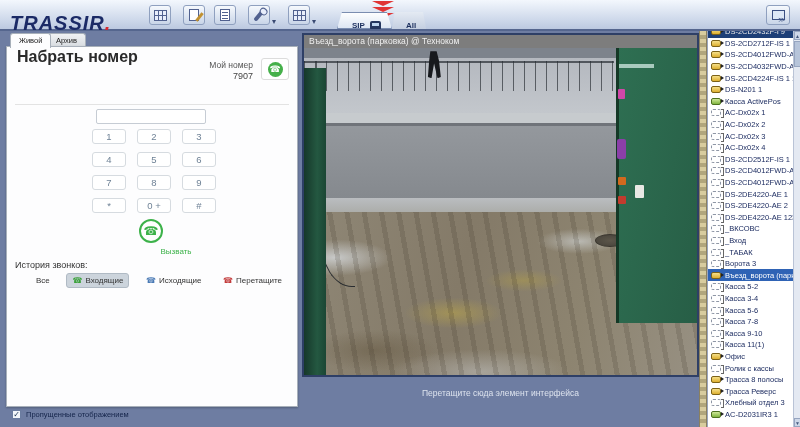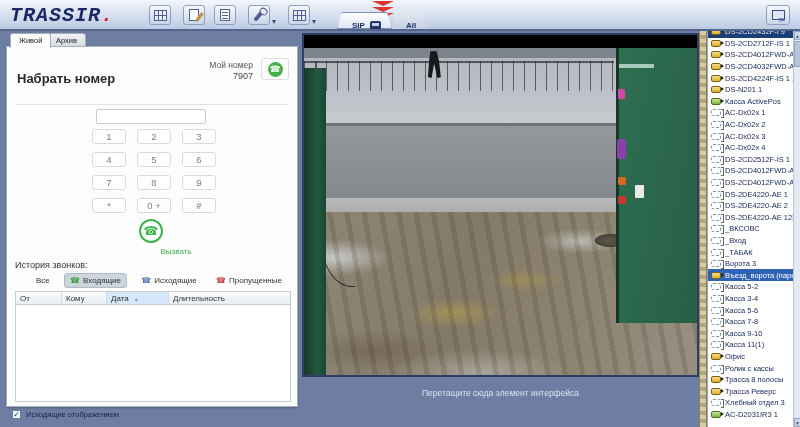--- a/index.html
+++ b/index.html
@@ -2,22 +2,22 @@
 <html><head>
 <meta charset="utf-8">
 <style>
   * { box-sizing: border-box; margin: 0; padding: 0; }
   html,body { width:800px; height:427px; overflow:hidden;
     font-family:"Liberation Sans", sans-serif; background:#6e7da2; position:relative; }
 
   
   .topbar { position:absolute; left:0; top:0; width:800px; height:31px;
     background:linear-gradient(#f3f7fd,#cdd8ea 70%,#bcc9e0); border-bottom:2px solid #55668e; z-index:5; }
-  .logo { position:absolute; left:10px; top:4px; font-size:20px; font-weight:bold; font-style:italic;
-    letter-spacing:1px; color:#1b2a66;font-family:Liberation Mono, monospace; }
+  .logo { position:absolute; left:10px; top:12px; font-size:20px; font-weight:bold; font-style:italic;
+    letter-spacing:1px; color:#1b2a66; }
   .logo .red { color:#d5282e; }
   .tb-btn { position:absolute; top:5px; width:22px; height:20px; border:1px solid #8fa0bf; border-radius:3px;
     background:linear-gradient(#f6f9fd,#c9d5e8); display:flex; align-items:center; justify-content:center; cursor:pointer; }
   .icon-grid { width:13px; height:11px; border:1px solid #51618f; background:
     linear-gradient(90deg, transparent 3px,#51618f 3px,#51618f 4px,transparent 4px, transparent 7px,#51618f 7px,#51618f 8px,transparent 8px),
     linear-gradient(transparent 4px,#51618f 4px,#51618f 5px,transparent 5px); background-color:#e8eefb; }
   .icon-page { width:10px; height:12px; border:1px solid #51618f; background:#fff; position:relative; }
   .icon-page.pencil::after { content:""; position:absolute; right:-3px; top:2px; width:3px; height:10px;
     background:#c19132; transform:rotate(38deg); }
   .icon-page.lines::after { content:""; position:absolute; left:1px; top:2px; width:6px; height:7px;
@@ -43,21 +43,21 @@
   .icon-videowall::after { content:"≫"; position:absolute; right:-2px; bottom:-5px; font-size:7px; color:#3a4f82; }
 
   
   .sip-panel { position:absolute; left:6px; top:33px; width:292px; height:374px; z-index:3; }
   .ptab { position:absolute; top:0; height:14px; padding:2px 8px; font-size:7.5px; color:#222;
     border:1px solid #a8b0ba; border-bottom:none; border-radius:3px 3px 0 0; cursor:pointer; }
   .ptab.active { left:4px; background:#fdfdfe; z-index:2; height:15px; }
   .ptab.inactive { left:41px; background:linear-gradient(#f0f2f4,#d7dbe0); }
   .panel-body { position:absolute; top:13px; left:0; right:0; bottom:0;
     background:#fdfdfe; border:1px solid #a8b0ba; box-shadow:0 1px 2px rgba(0,0,0,.25); }
-  .dial-heading { position:absolute; left:10px; top:24px; font-size:13px; font-weight:bold; color:#2a2a2a; }
+  .dial-heading { position:absolute; left:10px; top:1px; font-size:16px; font-weight:bold; color:#2a2a2a; }
   .mynum-label { position:absolute; right:44px; top:13px; font-size:8.5px; color:#555; }
   .mynum-value { position:absolute; right:44px; top:24px; font-size:9px; color:#444;text-align:center; }
   .phone-box { position:absolute; right:8px; top:11px; width:28px; height:22px; border:1px solid #dcdcdc;
     border-radius:3px; background:#fff; display:flex; align-items:center; justify-content:center; cursor:pointer; }
   .phone-circle-s { width:15px; height:15px; border-radius:50%; background:#45b04a; color:#fff;
     font-size:9px; line-height:15px; text-align:center; }
   .phone-circle-s::before { content:"☎"; }
   .divider { position:absolute; left:8px; right:8px; top:57px; border-top:1px solid #e3e3e3; }
   .dial-input { position:absolute; left:89px; top:62px; width:110px; height:15px;
     border:1px solid #c6ccd4; border-radius:2px; font-size:10px; padding:0 3px; }
@@ -255,42 +255,34 @@
         <span class="filter sel">
           <span class="ficon incoming-call"></span>
           <span>Входящие</span>
         </span>
         <span class="filter">
           <span class="ficon outgoing-call"></span>
           <span>Исходящие</span>
         </span>
         <span class="filter">
           <span class="ficon missed-call"></span>
-          <span>Пропущенные</span>
+          <span>Перетащите</span>
         </span>
       </div>
 
-    <div class="calls-table">
-      <div class="thead" id="thead">
-          <div class="th">От</div>
-          <div class="th">Кому</div>
-          <div class="th sorted">Дата</div>
-          <div class="th">Длительность</div>
-        </div>
-      <div class="tbody"></div>
-    </div>
   </div>
 </div>
 
 <div class="display-cb">
   <span class="cb checked"></span>
-  <span class="cb-label">Исходящие отображением</span>
+  <span class="cb-label">Пропущенные отображением</span>
 </div>
 
 <div class="video-cell">
+  <div class="video-title">Въезд_ворота (парковка) @ Техноком</div>
   <div class="scene">
     <div class="bg-far"></div>
     <div class="snow-far"></div>
     <div class="fence"></div>
     <div class="person"></div>
     <div class="snow-near"></div>
     <div class="curb"></div>
     <div class="road"></div>
     <div class="road-edge"></div>
     <div class="ground"></div>

